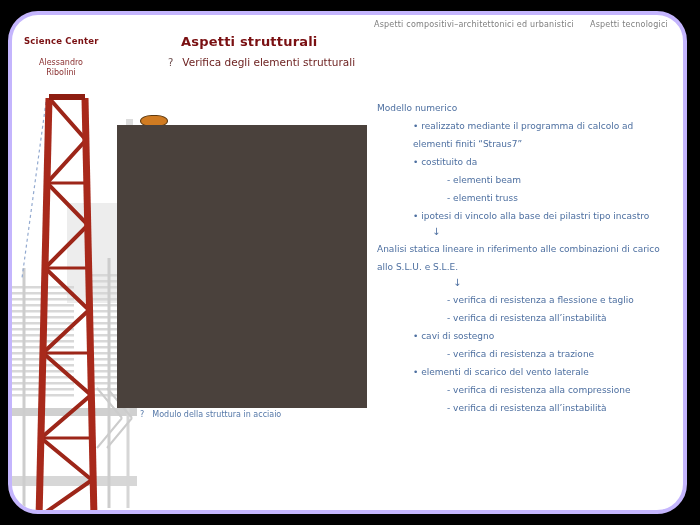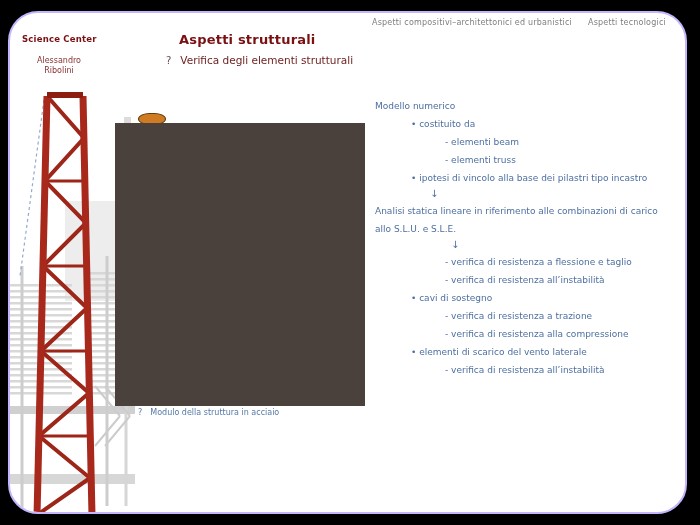--- a/index.html
+++ b/index.html
@@ -18,21 +18,21 @@
     background:#000;
     font-family:"DejaVu Sans","Liberation Sans",sans-serif;
     position:relative;
     overflow:hidden;
   }
   .slide{
     position:absolute;
     left:8px; top:11px;
     width:679px; height:503px;
     background:#fff;
-    border:2px solid #c4b5fd;
+    border:4px solid #c4b5fd;
     border-radius:30px;
     overflow:hidden;
   }
   
   .nav-link{
     position:absolute; top:5px;
     font-size:8px; color:var(--nav-gray);
     letter-spacing:.2px;
     cursor:pointer;
     white-space:nowrap;
@@ -162,29 +162,30 @@
   <div class="artifact-orange"></div>
 
   <div class="figure"></div>
   <div class="caption">
     <span class="q">?</span>
     <span>Modulo della struttura in acciaio</span>
   </div>
 
   <div class="outline">
       <div class="o-line lvl0"><span>Modello numerico</span></div>
+      <div class="o-line lvl1"><span class="o-bullet">• </span><span>realizzato mediante il programma di calcolo ad elementi finiti “Straus7”</span></div>
       <div class="o-line lvl1"><span class="o-bullet">• </span><span>costituito da</span></div>
       <div class="o-line lvl2"><span class="o-bullet">- </span><span>elementi beam</span></div>
       <div class="o-line lvl2"><span class="o-bullet">- </span><span>elementi truss</span></div>
       <div class="o-line lvl1"><span class="o-bullet">• </span><span>ipotesi di vincolo alla base dei pilastri tipo incastro</span></div>
       <div class="o-arrow pos1">↓</div>
       <div class="o-line lvl0"><span>Analisi statica lineare in riferimento alle combinazioni di carico allo S.L.U. e S.L.E.</span></div>
       <div class="o-arrow pos2">↓</div>
       <div class="o-line lvl2"><span class="o-bullet">- </span><span>verifica di resistenza a flessione e taglio</span></div>
       <div class="o-line lvl2"><span class="o-bullet">- </span><span>verifica di resistenza all’instabilità</span></div>
       <div class="o-line lvl1"><span class="o-bullet">• </span><span>cavi di sostegno</span></div>
       <div class="o-line lvl2"><span class="o-bullet">- </span><span>verifica di resistenza a trazione</span></div>
+      <div class="o-line lvl1"><span class="o-bullet">• </span><span>elementi di scarico del vento laterale</span></div>
       <div class="o-line lvl2"><span class="o-bullet">- </span><span>verifica di resistenza alla compressione</span></div>
-      <div class="o-line lvl1"><span class="o-bullet">• </span><span>elementi di scarico del vento laterale</span></div>
       <div class="o-line lvl2"><span class="o-bullet">- </span><span>verifica di resistenza all’instabilità</span></div>
     </div>
 
 </div>
 
 </body></html>

